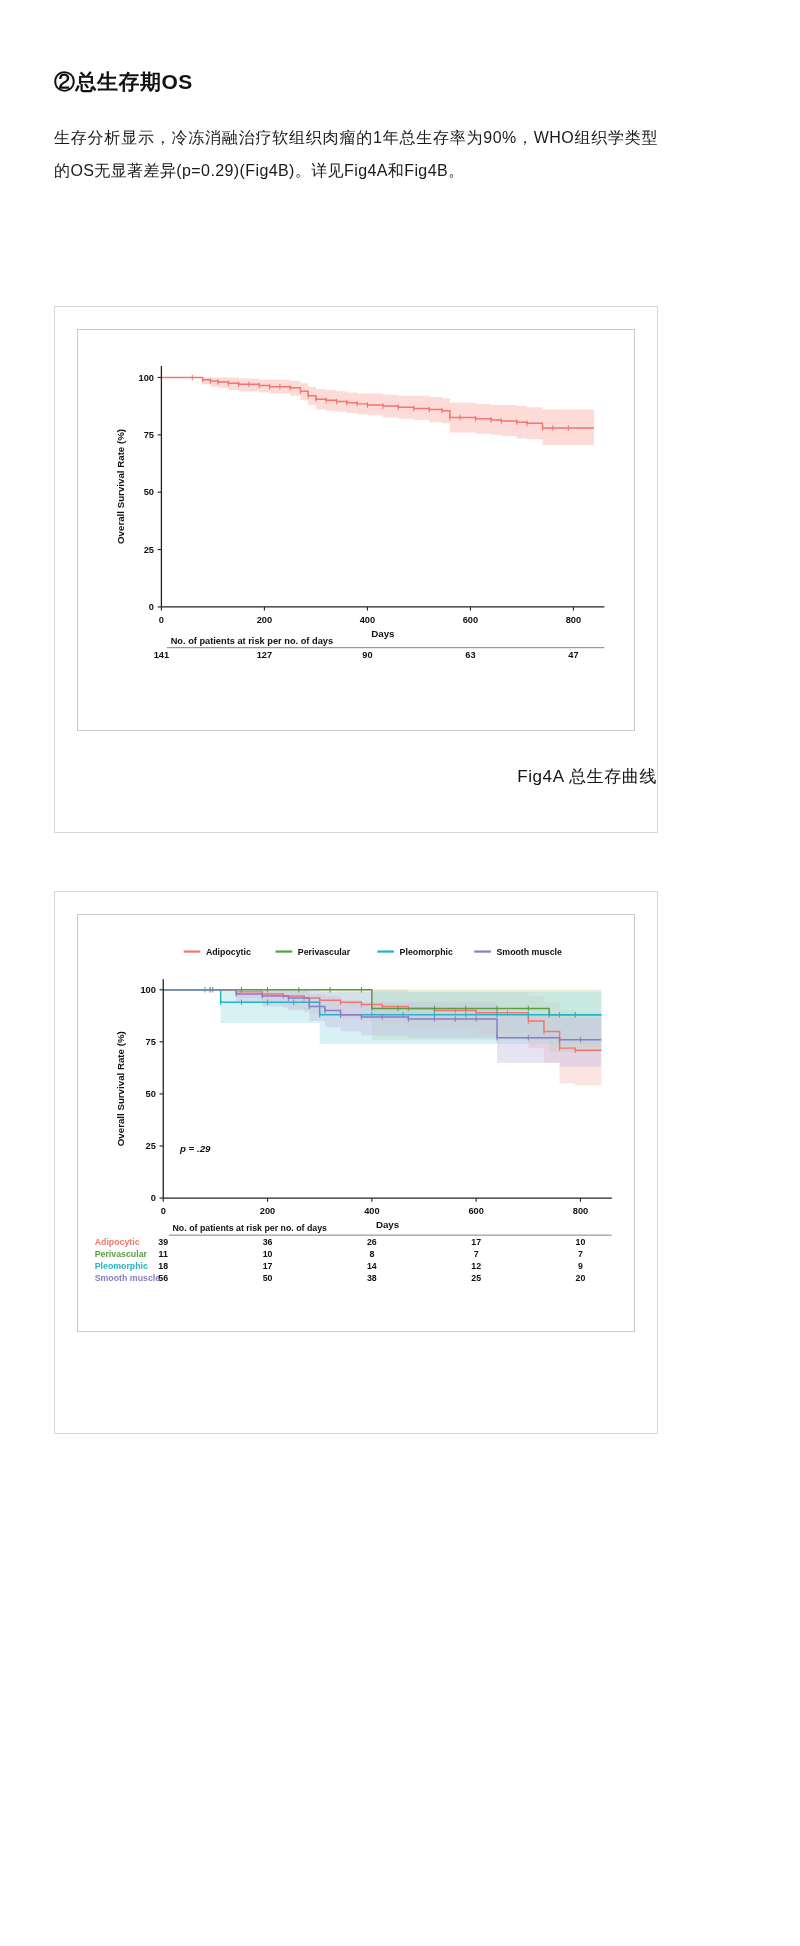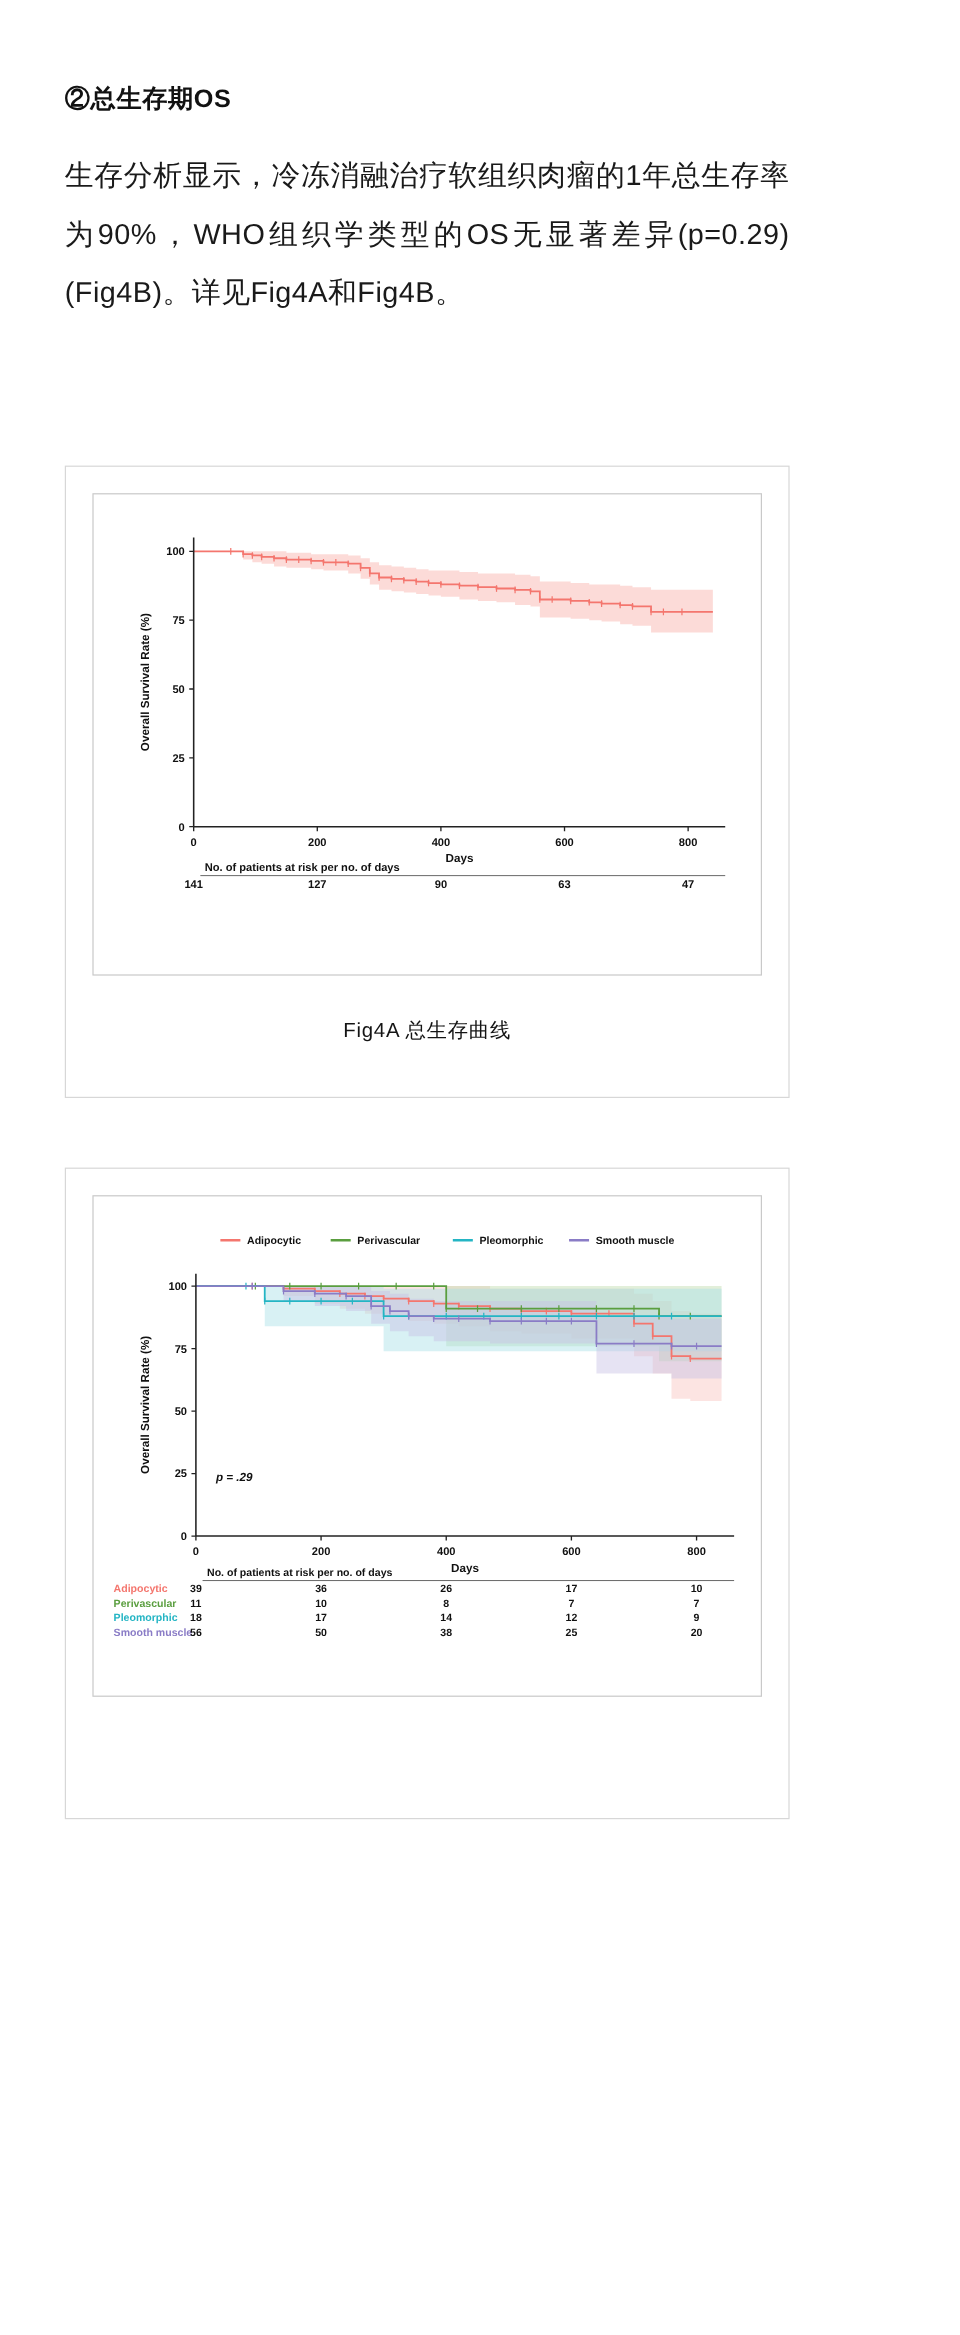--- a/index.html
+++ b/index.html
@@ -22,21 +22,21 @@
   }
   .section-heading {
     font-size: 21px;
     font-weight: bold;
     letter-spacing: 0.5px;
     margin: 68px 0 0 54px;
     color: #111;
   }
   .body-text {
     margin: 26px 54px 0 54px;
-    font-size: 24px;
+    font-size: 16px;
     line-height: 2.05;
     letter-spacing: 0.4px;
     color: #1a1a1a;
     text-align: justify;
   }
   .figure-card {
     margin: 0 54px;
     border: 1px solid #d7d7d7;
     background: #fff;
     box-sizing: border-box;
@@ -48,21 +48,21 @@
     margin: 22px 22px 0 22px;
     border: 1px solid #c9c9c9;
     background: #fff;
     box-sizing: border-box;
     position: relative;
   }
   #chart-frame-a { height: 402px; }
   #chart-frame-b { height: 418px; }
 
   .figure-caption {
-    text-align: center;
+    text-align: right;
     font-size: 17px;
     letter-spacing: 0.6px;
     color: #141414;
     margin-top: 34px;
   }
   .svg-wrap { width: 100%; height: 100%; display: block; }
   svg { display: block; width: 100%; height: 100%; }
   text { font-family: "Liberation Sans", sans-serif; }
 </style>
 </head>

